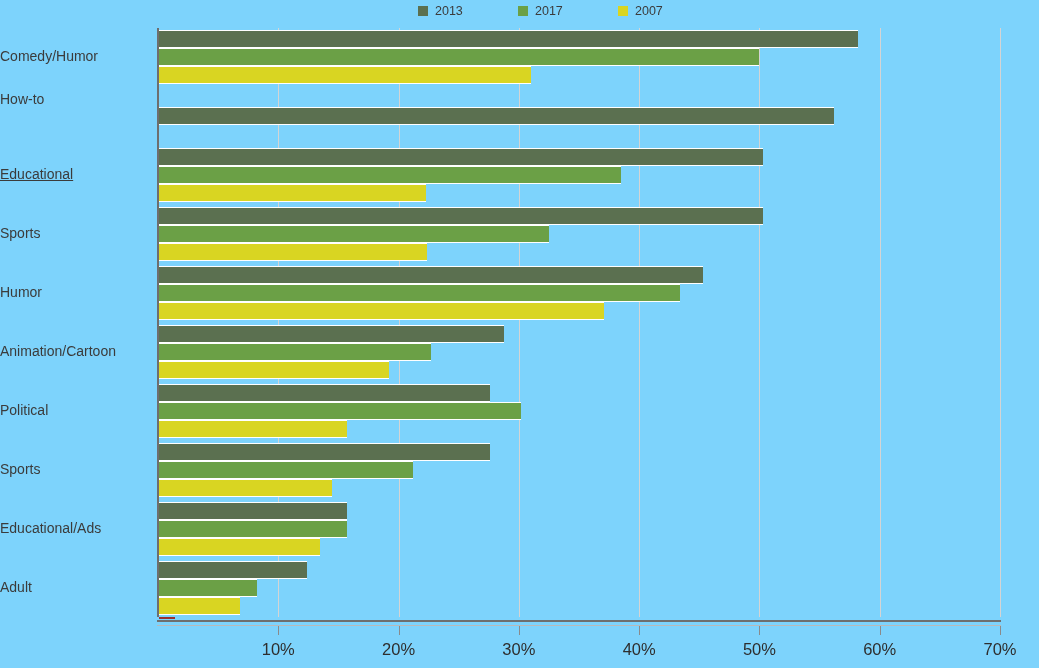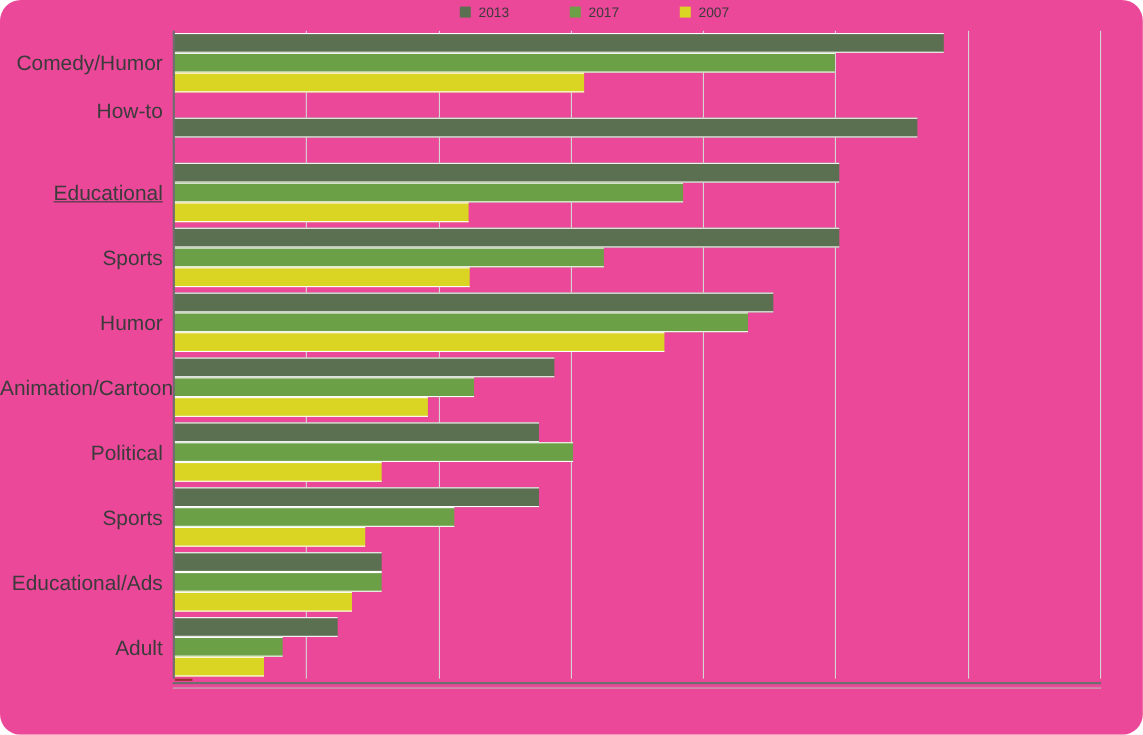--- a/index.html
+++ b/index.html
@@ -5,23 +5,22 @@
   * { box-sizing: border-box; }
   html, body {
     margin: 0; padding: 0;
     background: #ffffff;
     font-family: "Liberation Sans", sans-serif;
   }
   #chart-root {
     position: relative;
     width: 1039px;
     height: 668px;
-    background: #ec4899;
+    background: #7dd3fc;
     overflow: hidden;
-    border-radius: 19px;
   }
 
   
   #legend {
     position: absolute;
     left: 418px;
     top: 0px;
     width: 300px;
     height: 22px;
     display: flex;
@@ -115,22 +114,21 @@
     height: 18px;
     border-top: 1px solid #ffffff;
     border-bottom: 1px solid #ffffff;
   }
 
   
   .cat-label {
     position: absolute;
     right: 0;
     width: 148px;
-    text-align: right;
-    font-size: 19px;
+    font-size: 14px;
     color: #3b3b3b;
     white-space: nowrap;
   }
   #cat-labels {
     position: absolute;
     left: 0;
     top: 28px;
     width: 148px;
     height: 589px;
   }
@@ -253,14 +251,30 @@
           <div class="bar" style="width: 81.7943px; height: 18px; top: 38.45px; background: rgb(217, 213, 34);"></div>
         </div>
       </div>
   </div>
 
   <div id="y-axis-line"></div>
   <div id="x-axis-line"></div>
   <div id="x-axis-line-2"></div>
   <div id="origin-nub"></div>
 
+  <div id="x-ticks">
+      <div class="x-tick-mark" style="left: 278.286px;"></div>
+      <div class="x-tick-label" style="left: 278.286px;">10%</div>
+      <div class="x-tick-mark" style="left: 398.571px;"></div>
+      <div class="x-tick-label" style="left: 398.571px;">20%</div>
+      <div class="x-tick-mark" style="left: 518.857px;"></div>
+      <div class="x-tick-label" style="left: 518.857px;">30%</div>
+      <div class="x-tick-mark" style="left: 639.143px;"></div>
+      <div class="x-tick-label" style="left: 639.143px;">40%</div>
+      <div class="x-tick-mark" style="left: 759.429px;"></div>
+      <div class="x-tick-label" style="left: 759.429px;">50%</div>
+      <div class="x-tick-mark" style="left: 879.714px;"></div>
+      <div class="x-tick-label" style="left: 879.714px;">60%</div>
+      <div class="x-tick-mark" style="left: 1000px;"></div>
+      <div class="x-tick-label" style="left: 1000px;">70%</div>
+    </div>
 
 </div>
 
 </body></html>

